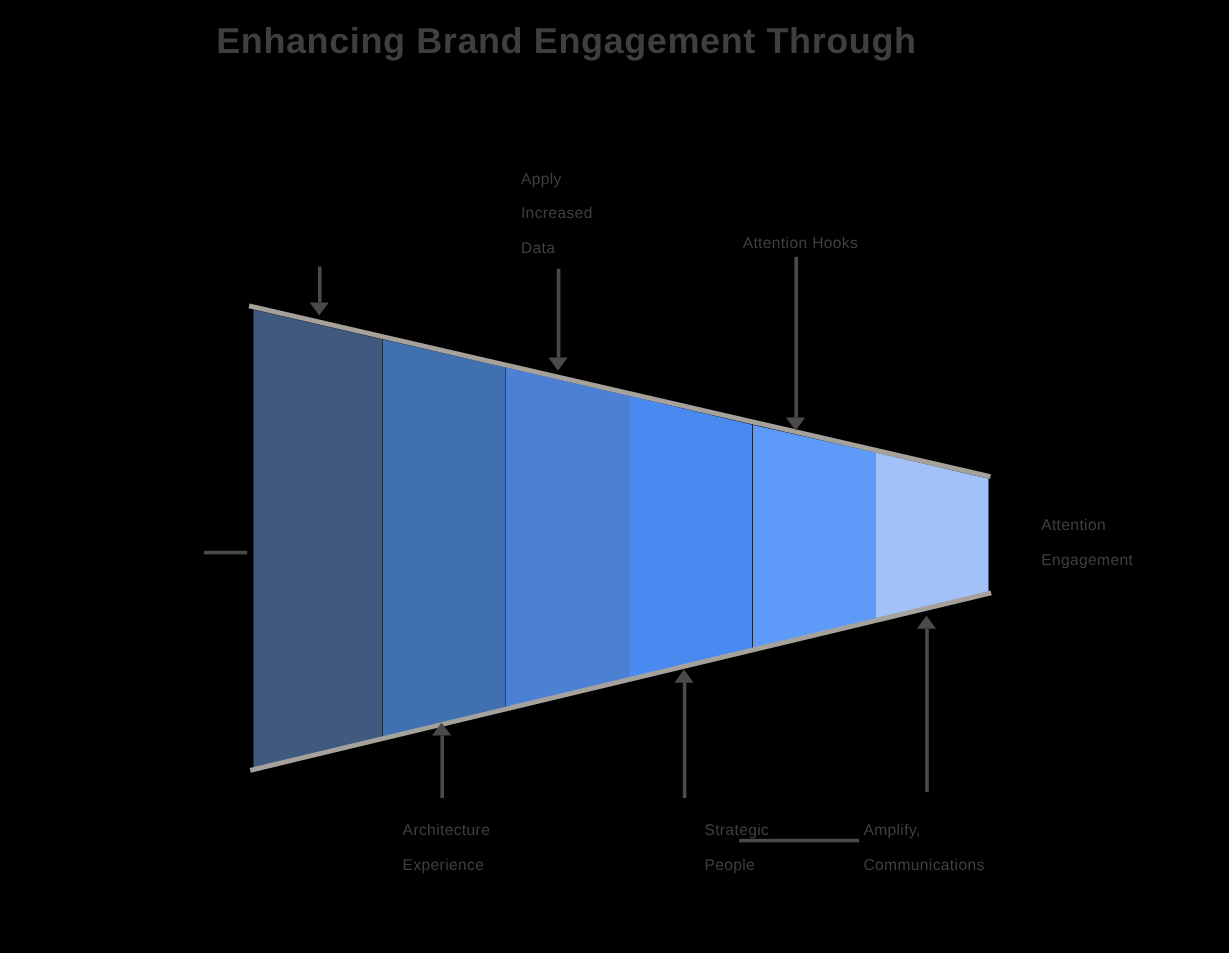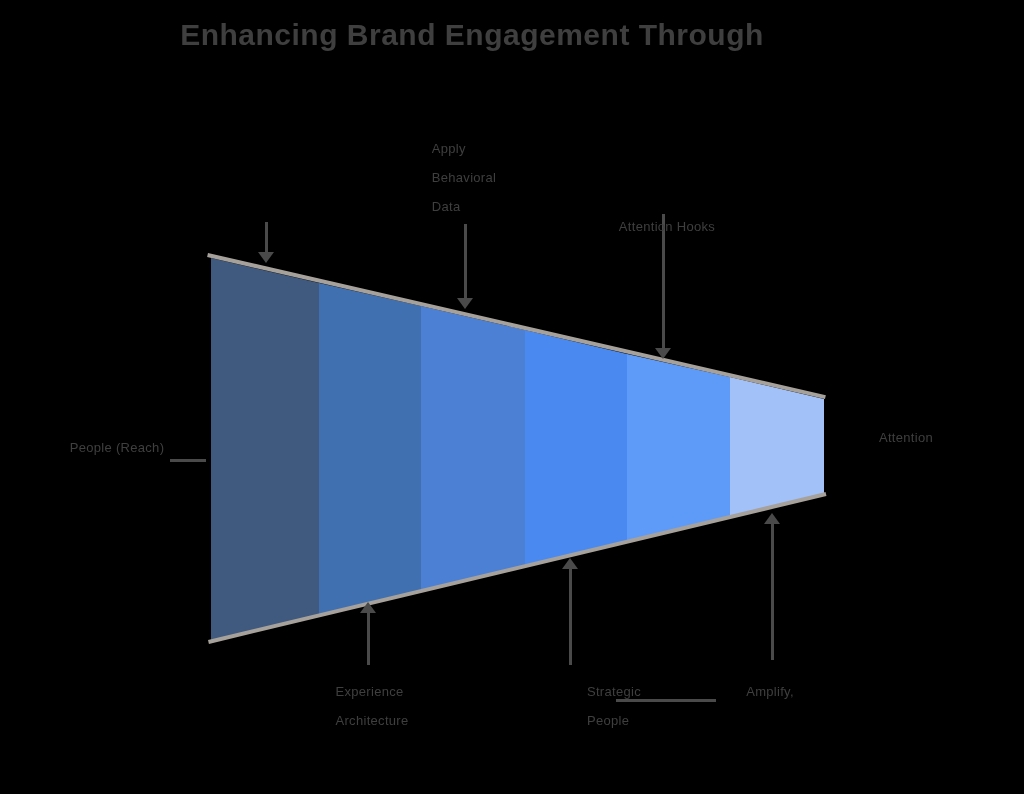--- a/index.html
+++ b/index.html
@@ -99,43 +99,42 @@
   <div class="aline" style="left:771px; top:524px; height:136px;"></div>
 
   <div class="hline" style="left:170px; top:459px; width:36px;"></div>
   <div class="hline" style="left:616px; top:699px; width:100px;"></div>
 
   <div class="lbl" style="left:266px; top:158px;">
   </div>
 
   <div class="lbl" style="left:464px; top:134px;">
     <span>Apply</span>
-    <span>Behavioral</span>
+    <span>Increased</span>
     <span>Data</span>
   </div>
 
-  <div class="lbl" style="left:667px; top:188px;margin-top:24px;">
+  <div class="lbl" style="left:667px; top:188px;">
     <span>Attention Hooks</span>
   </div>
 
-  <div class="lbl" style="left:117px; top:433px;">
-    <span>People (Reach)</span>
-  </div>
 
   <div class="lbl" style="left:906px; top:423px;">
     <span>Attention</span>
+    <span>Engagement</span>
   </div>
 
   <div class="lbl" style="left:372px; top:677px;">
+    <span>Architecture</span>
     <span>Experience</span>
-    <span>Architecture</span>
   </div>
 
   <div class="lbl" style="left:566px; top:677px;margin-left:48px;">
     <span>Strategic</span>
     <span>People</span>
   </div>
 
   <div class="lbl" style="left:770px; top:677px;">
     <span>Amplify,</span>
+    <span>Communications</span>
   </div>
 
 </div>
 
 </body></html>

